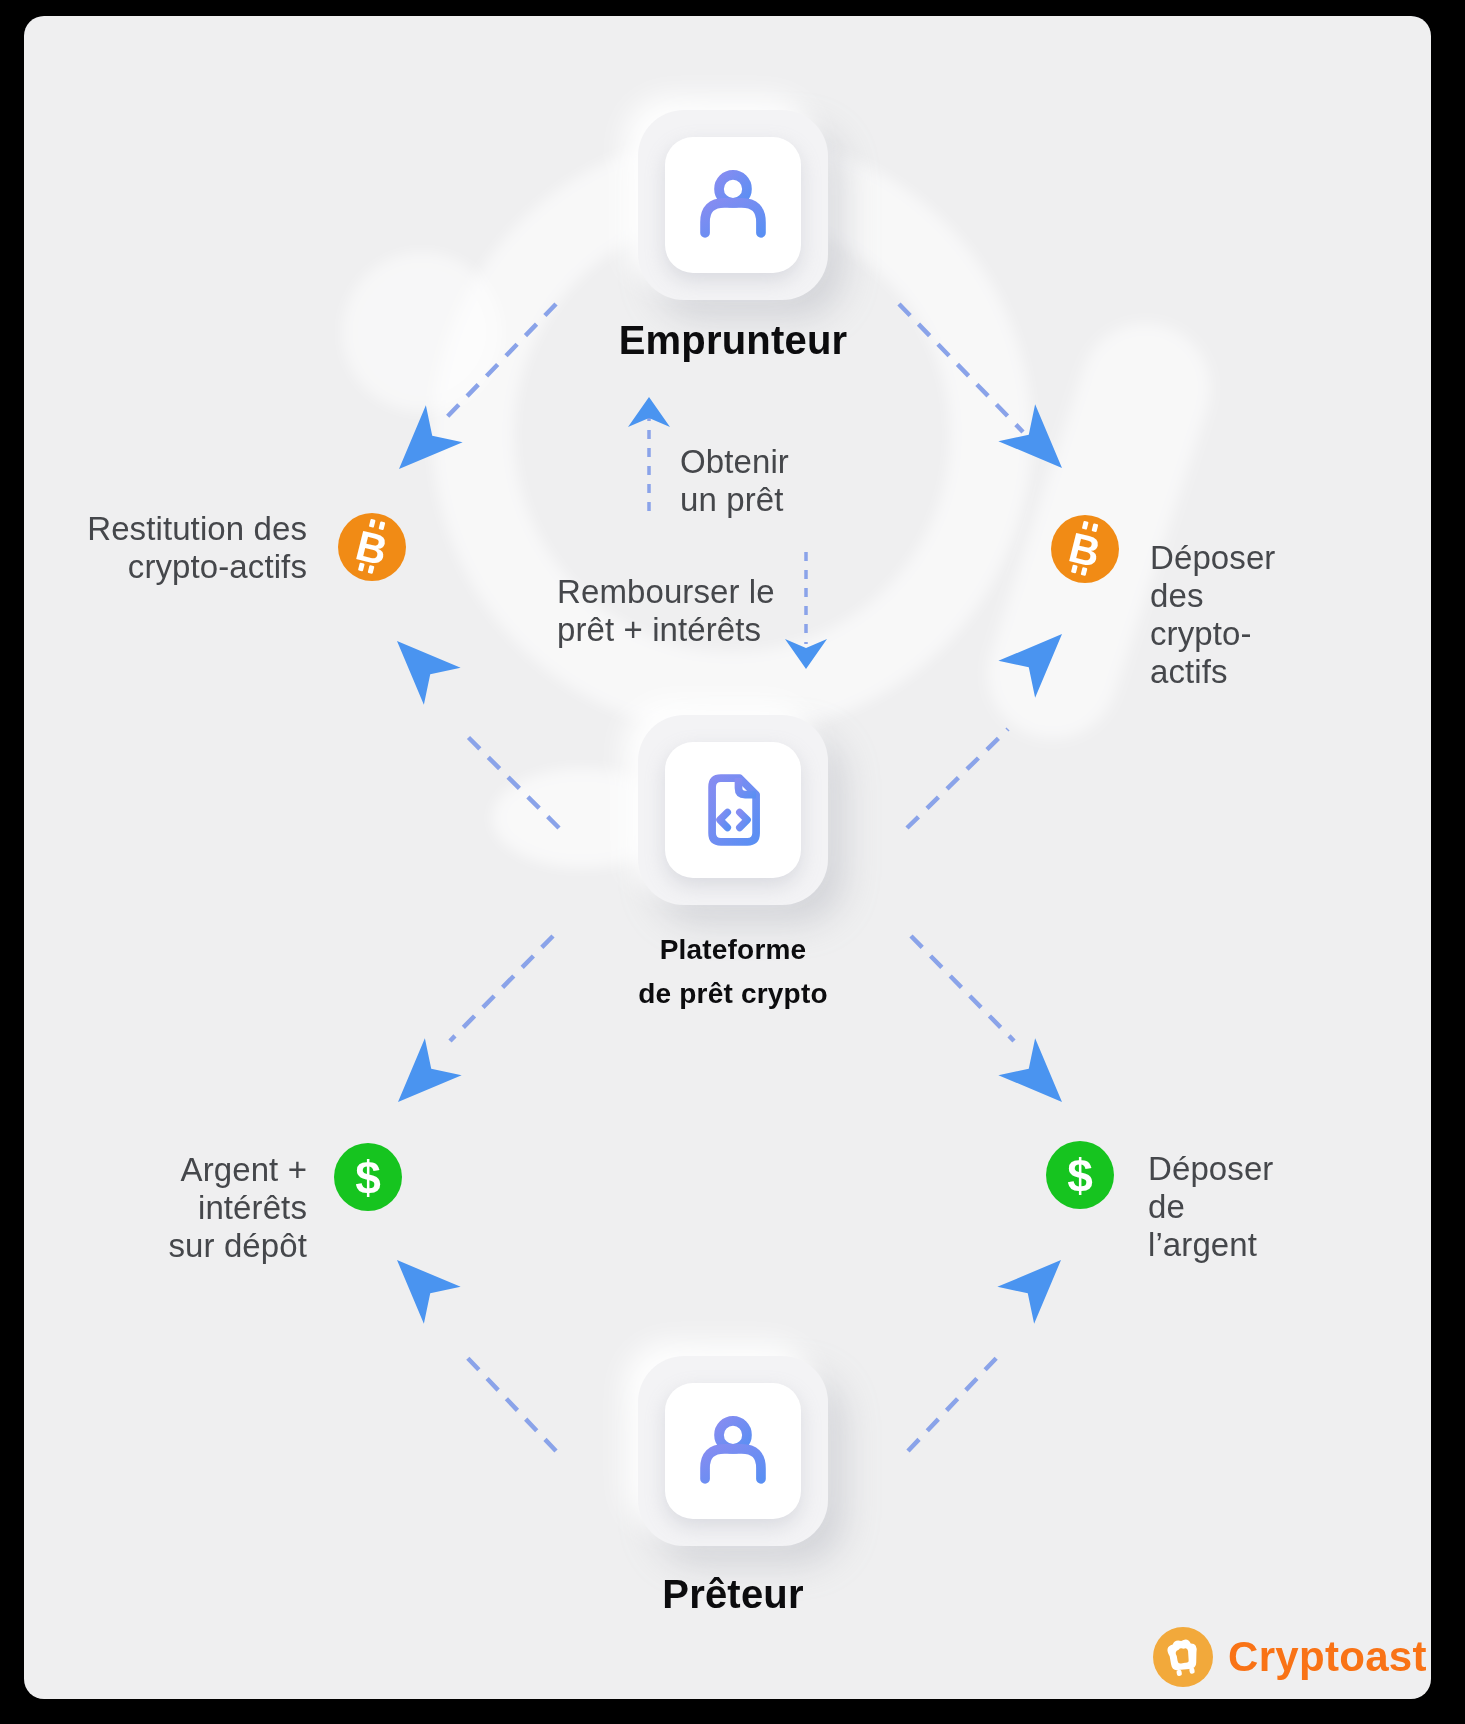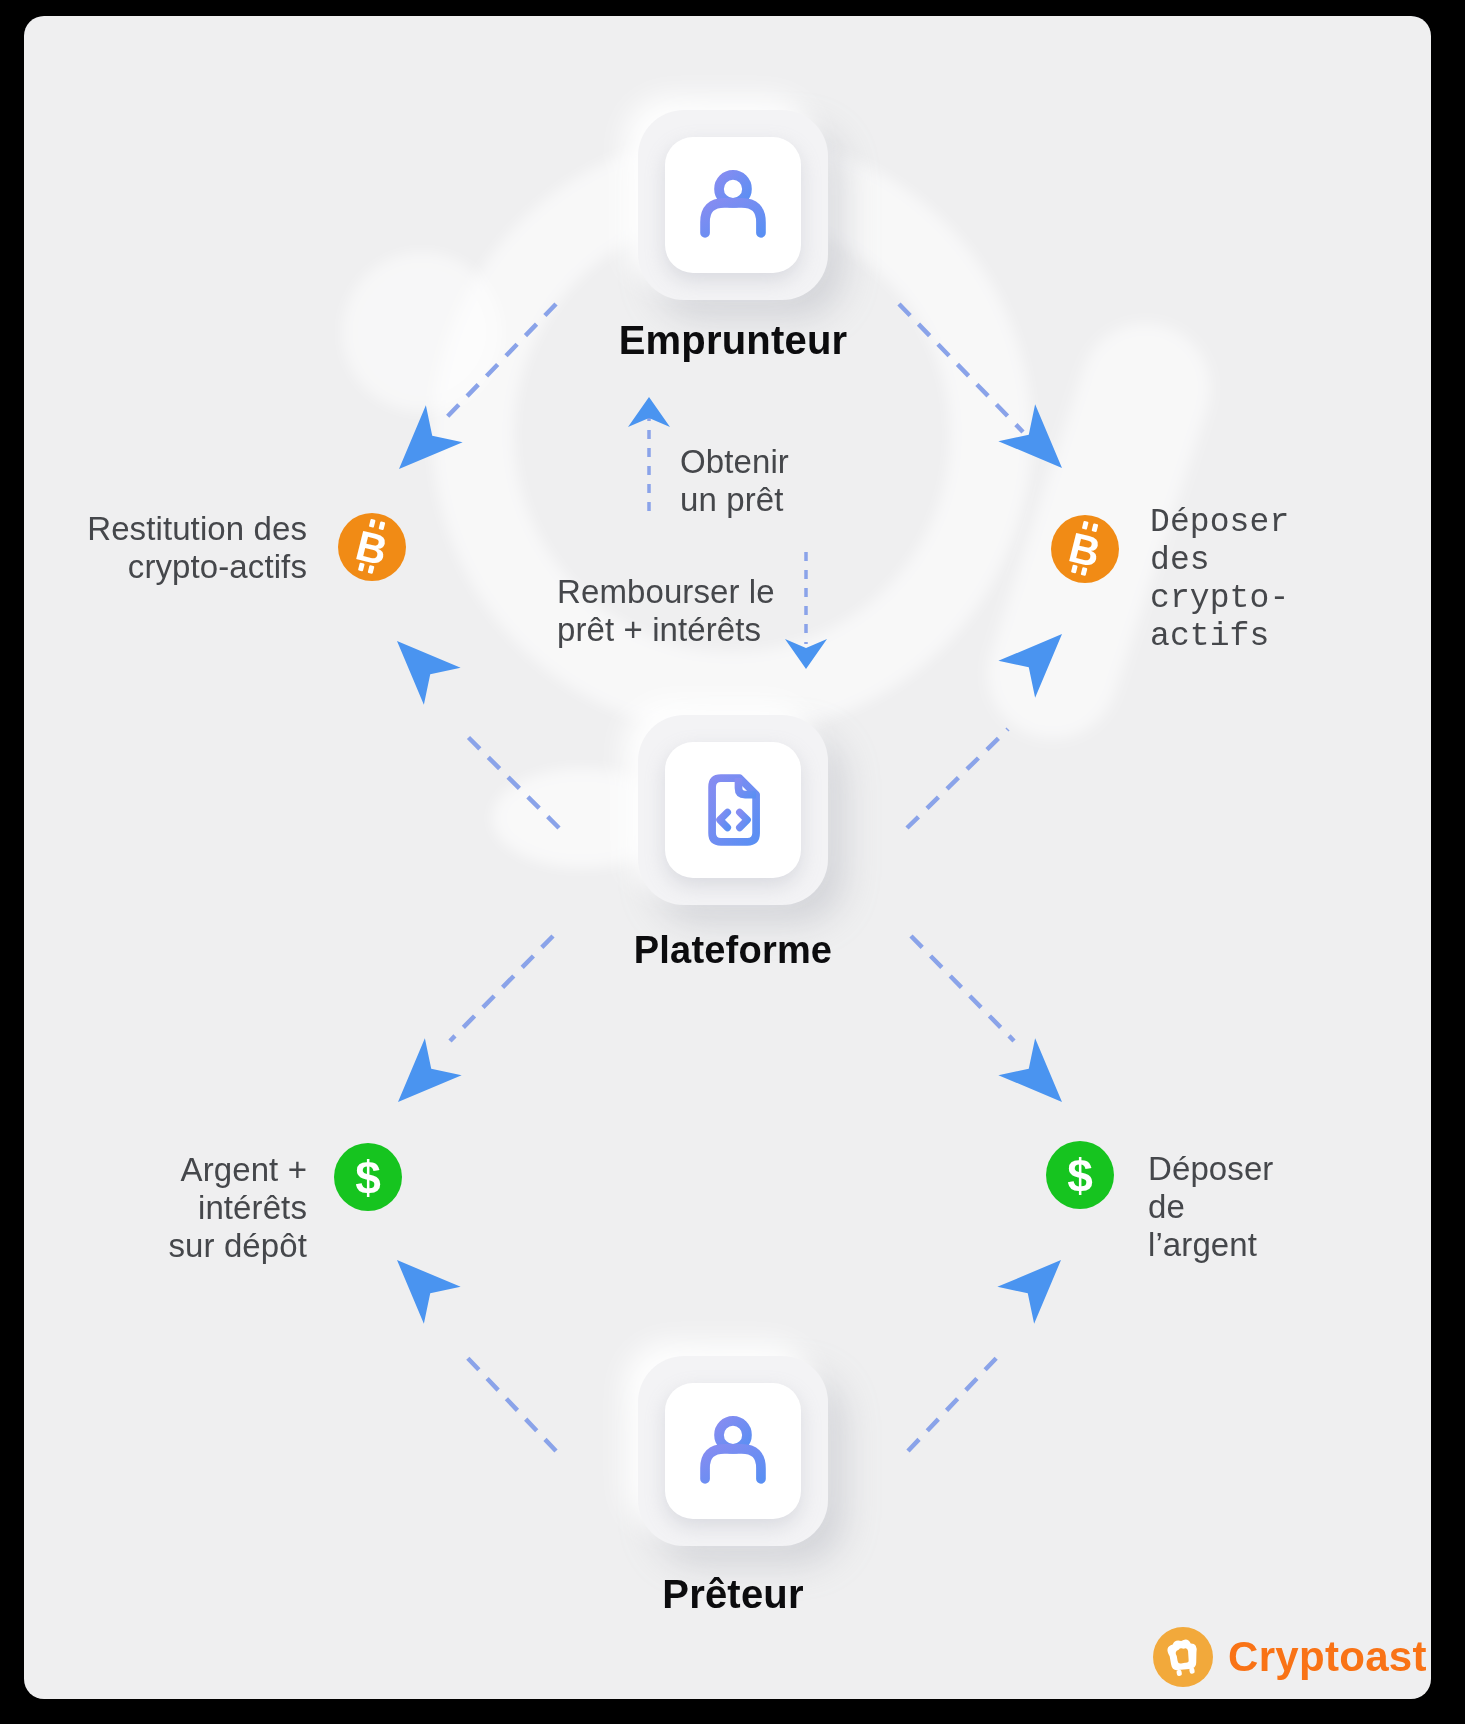--- a/index.html
+++ b/index.html
@@ -55,21 +55,21 @@
   }
   .node-inner{
     width:136px;height:136px;border-radius:28px;background:#ffffff;
     box-shadow:0 8px 20px rgba(160,162,176,0.30);
     display:flex;align-items:center;justify-content:center;
   }
   .node-label{
     position:absolute;text-align:center;font-weight:800;
     color:var(--text-dark);font-size:40px;line-height:44px;letter-spacing:0.2px;
   }
-  .node-label.two-line{font-size:38px;line-height:44px;}
+  .node-label.two-line{font-size:28px;line-height:44px;}
 
   .gray-text{
     position:absolute;color:var(--text-gray);
     font-size:33px;line-height:38px;font-weight:400;letter-spacing:0.1px;
   }
   .t-right{text-align:right;}
   .t-left{text-align:left;margin-top:12px;}
 
   .coin{
     position:absolute;width:68px;height:68px;border-radius:50%;
@@ -147,20 +147,21 @@
       <svg width="88" height="88" viewBox="0 0 80 80">
         <path d="M 21 19 Q 21 11 29 11 H 46 L 61 26 V 61 Q 61 69 53 69 H 29 Q 21 69 21 61 Z" fill="none" stroke="url(#ug)" stroke-width="7" stroke-linejoin="round"></path>
         <path d="M 45 11 V 20 Q 45 26 51 26 H 61" fill="none" stroke="url(#ug)" stroke-width="7" stroke-linejoin="round"></path>
         <path d="M 35 42 L 28 49 L 35 56" fill="none" stroke="url(#ug)" stroke-width="6.5" stroke-linecap="round" stroke-linejoin="round"></path>
         <path d="M 46 42 L 53 49 L 46 56" fill="none" stroke="url(#ug)" stroke-width="6.5" stroke-linecap="round" stroke-linejoin="round"></path>
       </svg>
     </div>
   </div>
   <div class="node-label two-line" style="left:533px;top:928px;width:400px;">
     <div>Plateforme</div>
+    <div>de prêt crypto</div>
   </div>
 
   <div class="node-outer" style="left:638px;top:1356px;">
     <div class="node-inner">
       <svg width="86" height="86" viewBox="0 0 80 80">
         <circle cx="40" cy="25" r="13" fill="none" stroke="url(#ug)" stroke-width="9"></circle>
         <path d="M 14 66 L 14 56 Q 14 38 32 38 L 48 38 Q 66 38 66 56 L 66 66" fill="none" stroke="url(#ug)" stroke-width="9" stroke-linecap="round"></path>
       </svg>
     </div>
   </div>
@@ -195,21 +196,21 @@
     <svg width="68" height="68" viewBox="-34 -34 68 68">
       <g transform="rotate(14)" fill="#ffffff">
         <text x="0" y="1" text-anchor="middle" dominant-baseline="central" font-family="Liberation Sans, DejaVu Sans, sans-serif" font-size="42" font-weight="800">B</text>
         <rect x="-8" y="-27" width="5" height="8" rx="1"></rect>
         <rect x="2" y="-27" width="5" height="8" rx="1"></rect>
         <rect x="-8" y="18" width="5" height="8" rx="1"></rect>
         <rect x="2" y="18" width="5" height="8" rx="1"></rect>
       </g>
     </svg>
   </div>
-  <div class="gray-text t-left" style="left:1150px;top:492px;font-family:Liberation Mono, monospace;">
+  <div class="gray-text t-left" style="left:1150px;top:527px;">
     <div>Déposer des</div>
     <div>crypto-actifs</div>
   </div>
 
   <div class="gray-text t-right" style="left:60px;top:1122px;width:247px;margin-top:29px;">
     <div>Argent +</div>
     <div>intérêts</div>
     <div>sur dépôt</div>
   </div>
   <div class="coin coin-dollar" style="left:334px;top:1143px;">

